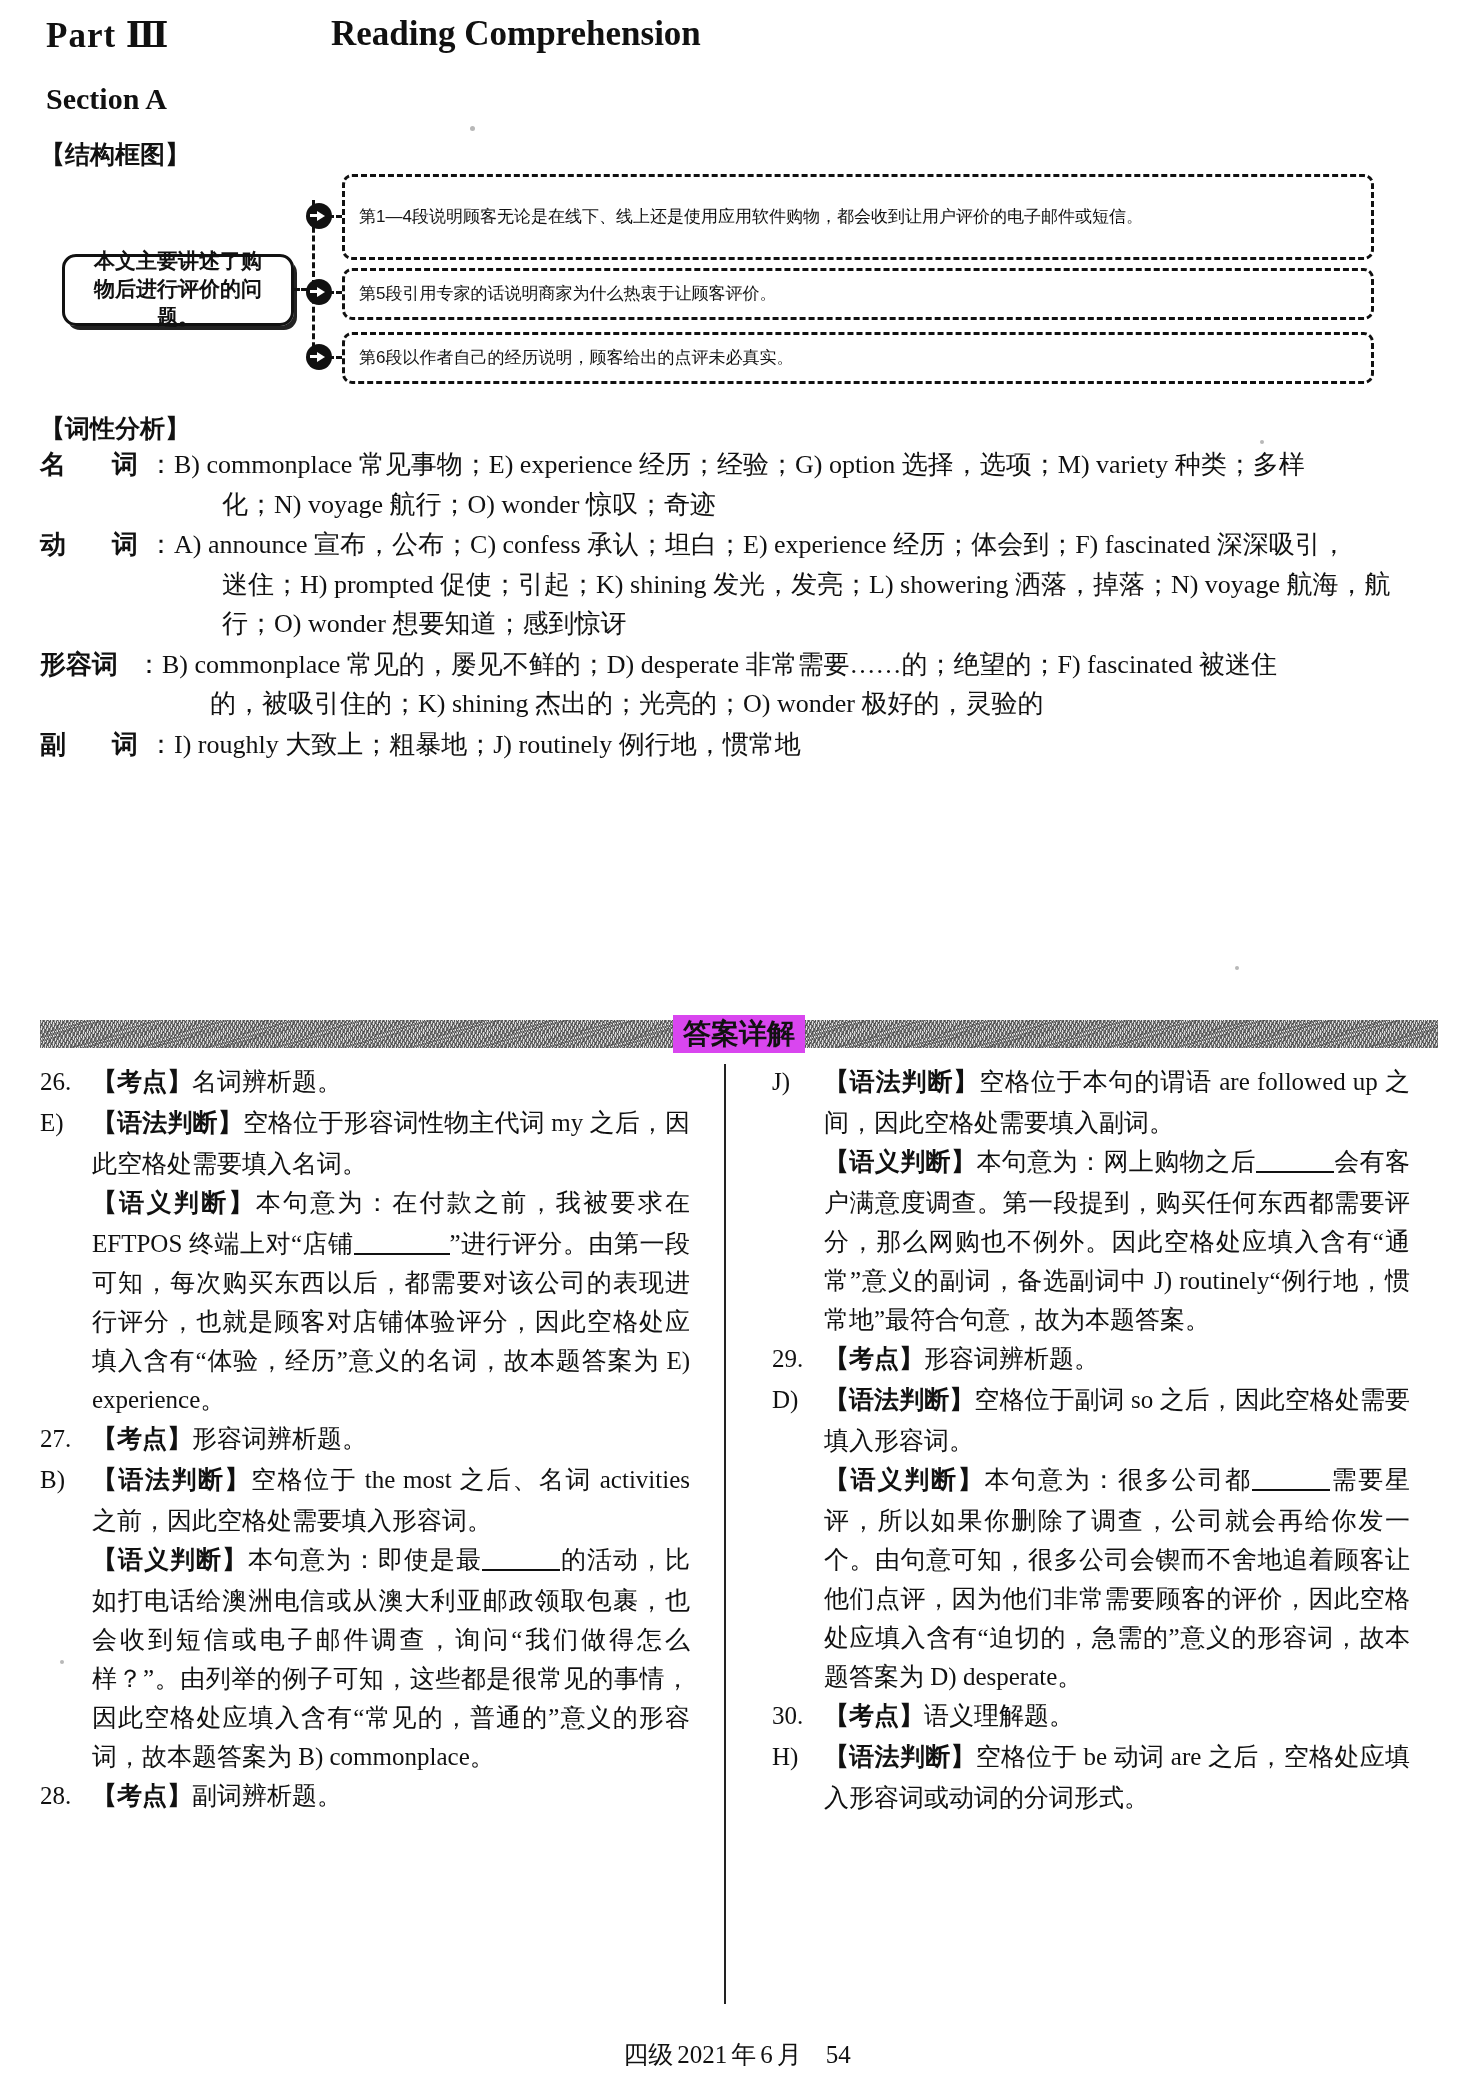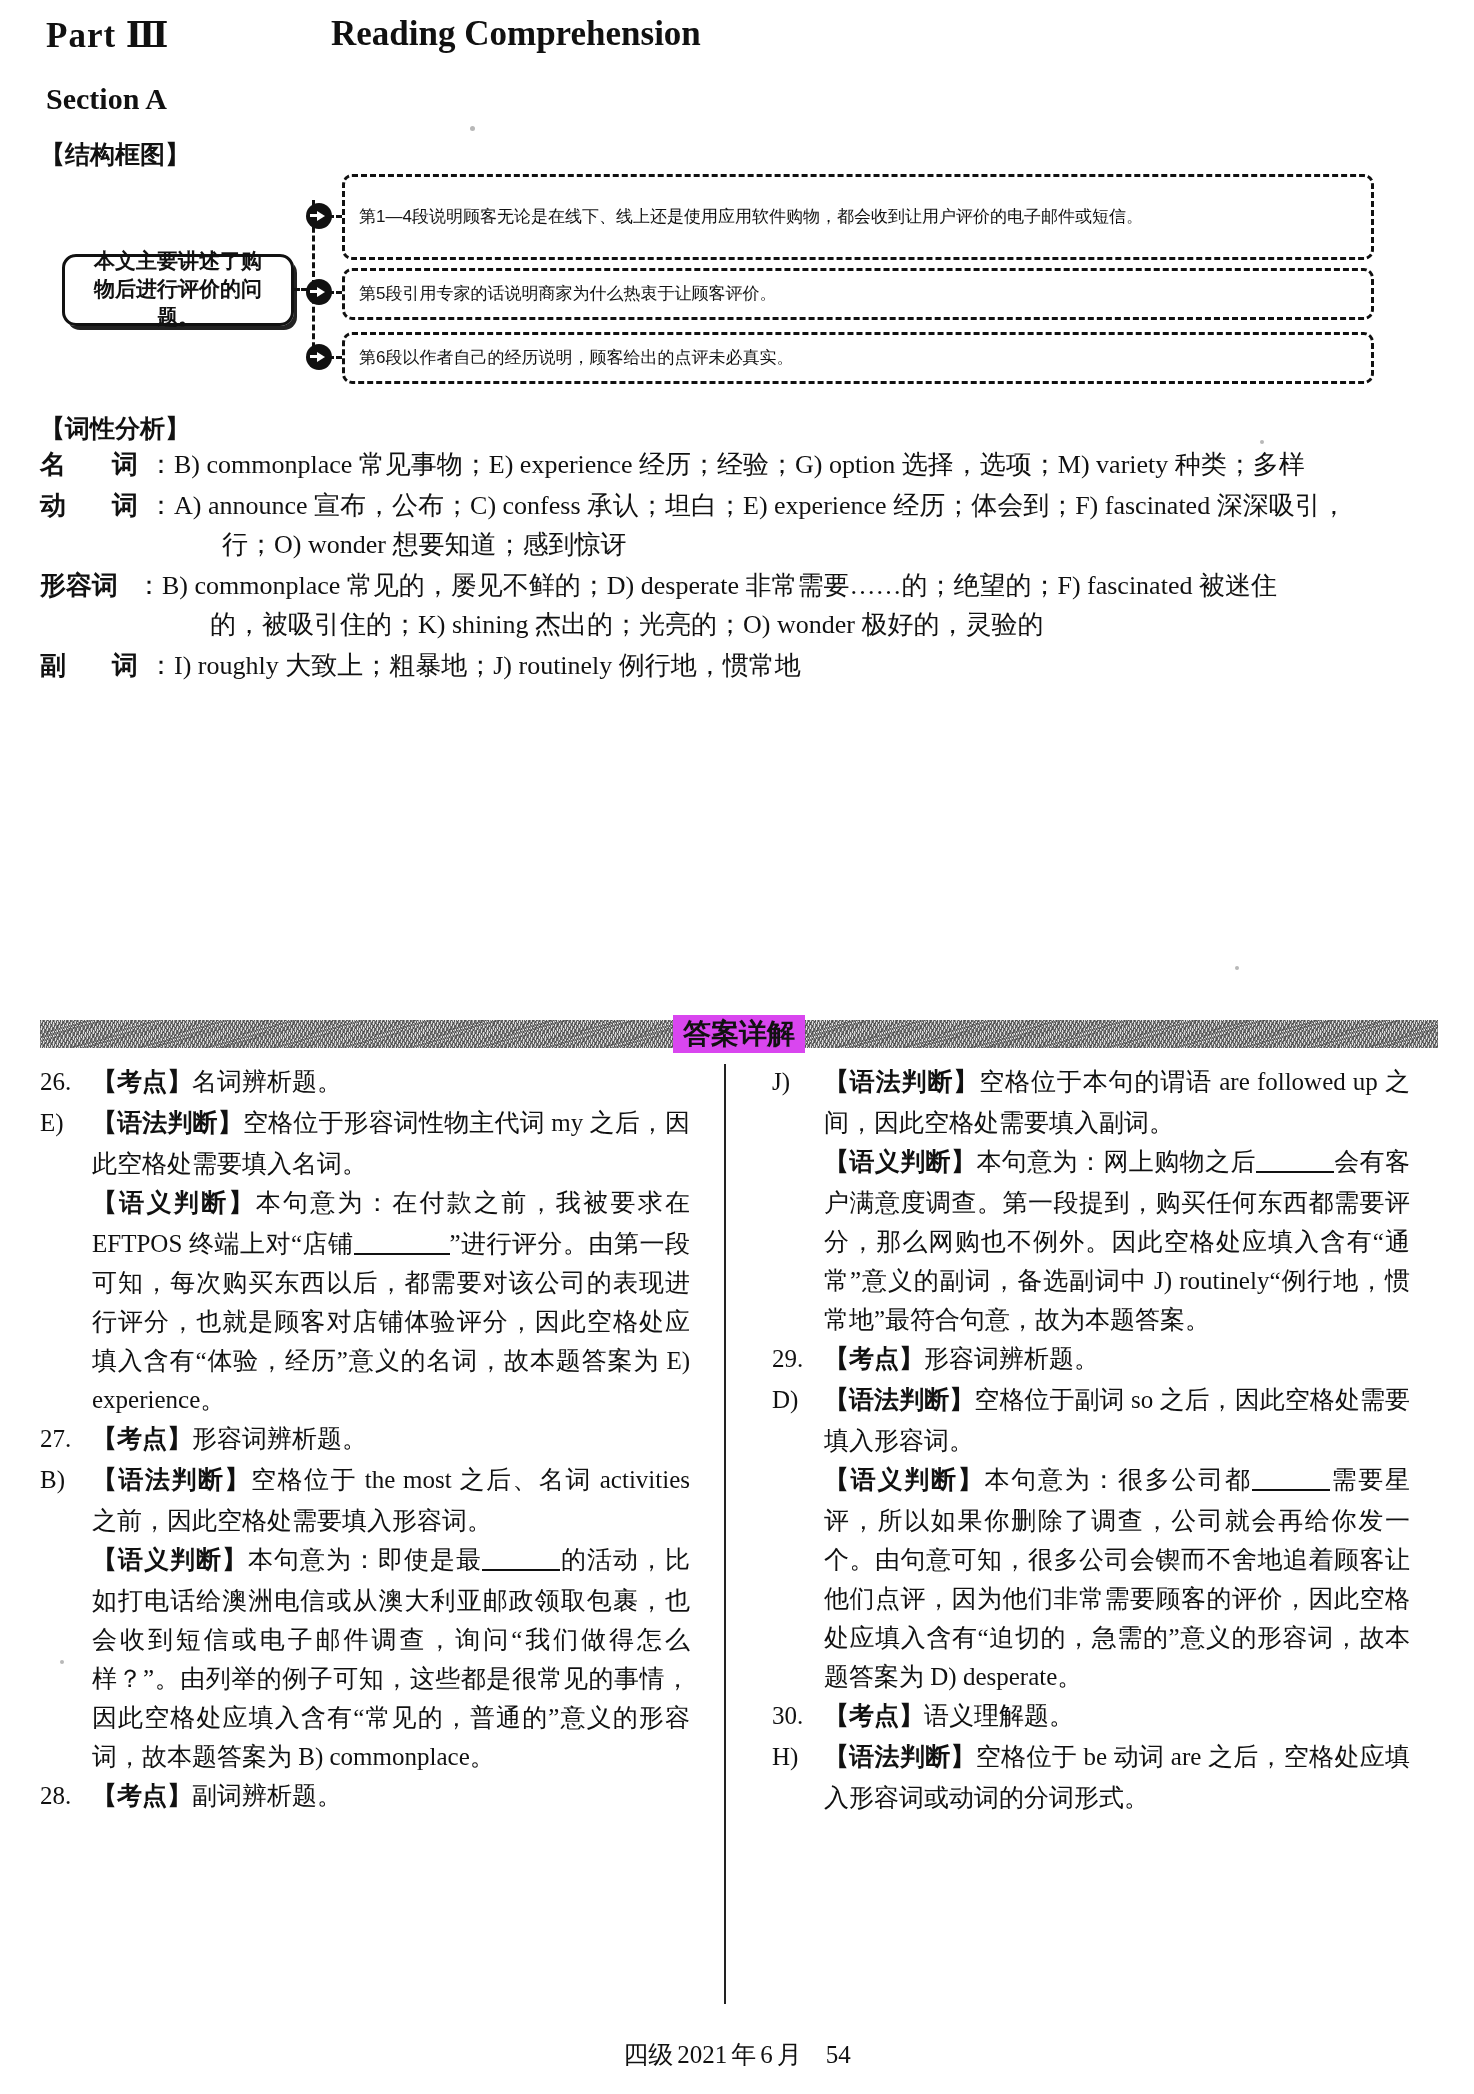--- a/index.html
+++ b/index.html
@@ -341,28 +341,30 @@
 
   <div class="brk-head" id="pos-head">【词性分析】</div>
 
   <div class="pos-list">
 
     <div class="pos-row">
       <div class="pos-label">名　词</div>
       <div class="pos-colon">：</div>
       <div class="pos-body">
         <span>B) commonplace 常见事物；E) experience 经历；经验；G) option 选择，选项；M) variety 种类；多样</span>
+        <span class="cont">化；N) voyage 航行；O) wonder 惊叹；奇迹</span>
       </div>
     </div>
 
     <div class="pos-row">
       <div class="pos-label">动　词</div>
       <div class="pos-colon">：</div>
       <div class="pos-body">
         <span>A) announce 宣布，公布；C) confess 承认；坦白；E) experience 经历；体会到；F) fascinated 深深吸引，</span>
+        <span class="cont">迷住；H) prompted 促使；引起；K) shining 发光，发亮；L) showering 洒落，掉落；N) voyage 航海，航</span>
         <span class="cont">行；O) wonder 想要知道；感到惊讶</span>
       </div>
     </div>
 
     <div class="pos-row">
       <div class="pos-label narrow">形容词</div>
       <div class="pos-colon">：</div>
       <div class="pos-body">
         <span>B) commonplace 常见的，屡见不鲜的；D) desperate 非常需要……的；绝望的；F) fascinated 被迷住</span>
         <span class="cont">的，被吸引住的；K) shining 杰出的；光亮的；O) wonder 极好的，灵验的</span>

